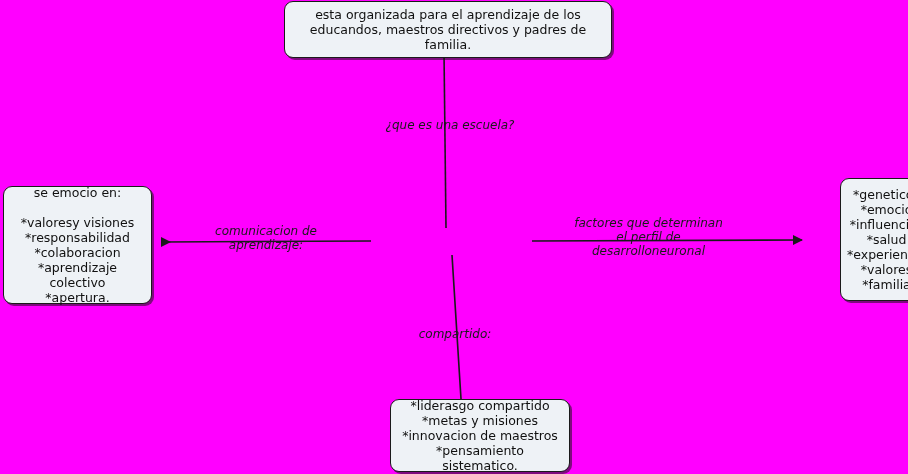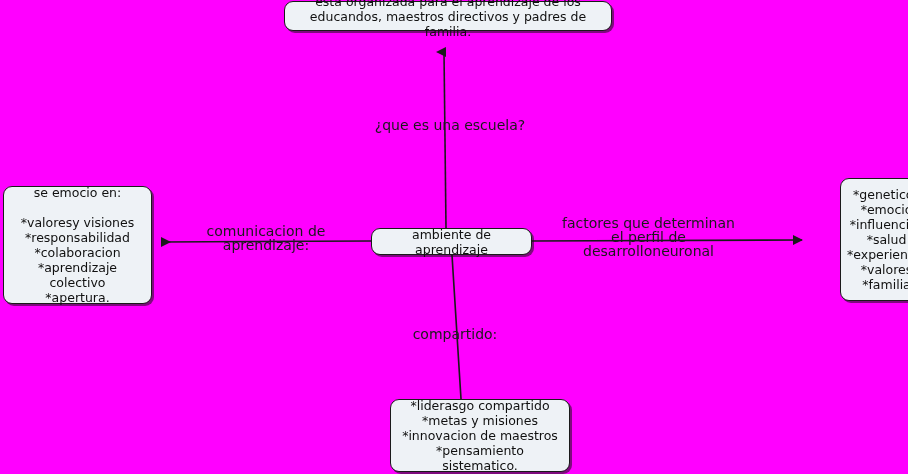--- a/index.html
+++ b/index.html
@@ -41,21 +41,21 @@
     display: flex;
     align-items: center;
     justify-content: center;
     padding: 4px 8px;
     white-space: pre-line;
   }
   .node-top {
     left: 284px;
     top: 1px;
     width: 328px;
-    height: 30px;
+    height: 57px;
   }
   .node-left {
     left: 3px;
     top: 186px;
     width: 149px;
     height: 118px;
   }
   .node-center {
     left: 371px;
     top: 228px;
@@ -72,25 +72,26 @@
   .node-bottom {
     left: 361px;
     top: 399px;
     width: 180px;
     height: 73px;
     margin-left: 29px;
   }
   .edge-label {
     position: absolute;
     color: #1a1a1a;
-    font-size: 14px;
+    font-size: 12px;
     line-height: 14px;
     text-align: center;
     white-space: pre-line;
     background: transparent;
+    font-style: italic;
   }
   .lbl-top {
     left: 370px;
     top: 118px;
     width: 160px;
   }
   .lbl-left {
     left: 191px;
     top: 224px;
     width: 150px;
@@ -141,23 +142,20 @@
   <div class="node node-left">
     <span>se emocio en:
 
 *valoresy visiones
 *responsabilidad
 *colaboracion
 *aprendizaje colectivo
 *apertura.</span>
   </div>
 
-  <div class="node node-center">
-    <span>ambiente de aprendizaje</span>
-  </div>
 
   <div class="node node-right">
     <span>*geneticos
 *emocio
 *influencias
 *salud
 *experiencia
 *valores
 *familia</span>
   </div>

